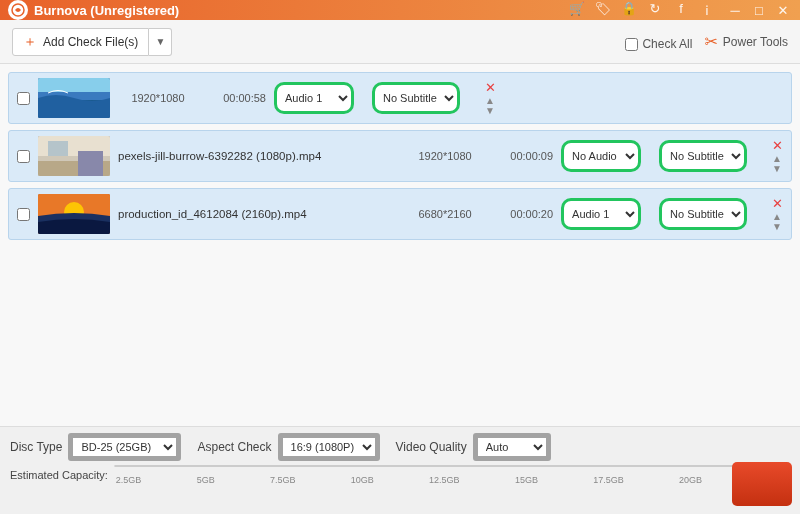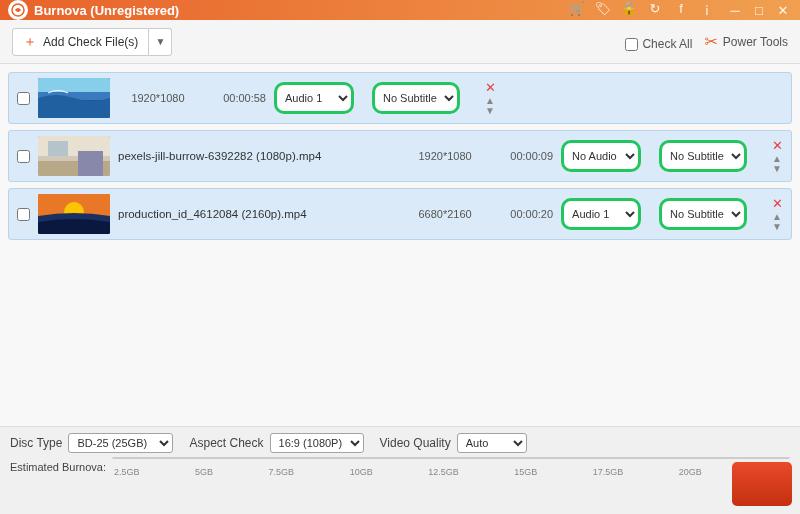--- a/index.html
+++ b/index.html
@@ -141,21 +141,21 @@
       padding: 6px 10px;
       display: flex;
       flex-direction: column;
       gap: 4px;
     }
     .bottom-row1 { display: flex; align-items: center; gap: 16px; }
     .bottom-field { display: flex; align-items: center; gap: 6px; font-size: 12px; color: #444; }
     .bottom-field label { white-space: nowrap; }
     .bottom-field select {
       font-size: 11px; padding: 2px 4px;
-      border: 1px solid #a3a3a3; border-radius: 3px;
+      border: 5px solid #a3a3a3; border-radius: 3px;
       background: white; color: #333;
     }
     .bottom-row2 { display: flex; align-items: center; gap: 6px; }
     .capacity-label { font-size: 11px; color: #444; white-space: nowrap; }
     .capacity-bar-wrap {
       flex: 1;
       height: 16px;
       background: white;
       border: 1px solid #ccc;
       border-radius: 2px;
@@ -332,21 +332,21 @@
       <label>Aspect Check</label>
       <select id="aspect-ratio-select"><option>16:9 (1080P)</option><option>4:3</option><option>16:9 (720P)</option></select>
     </div>
     <div class="bottom-field">
       <label>Video Quality</label>
       <select id="video-quality-select"><option>Auto</option><option>High</option><option>Medium</option><option>Low</option></select>
     </div>
 
   </div>
   <div class="bottom-row2">
-    <span class="capacity-label">Estimated Burnova:</span>
+    <span class="capacity-label">Estimated Capacity:</span>
     <div style="flex:1; display:flex; flex-direction:column; gap:8px;">
       <div class="capacity-bar-wrap">
         <div class="capacity-bar-fill"></div>
       </div>
       <div class="capacity-tick-labels" id="cap-ticks">
           <span>2.5GB</span>
           <span>5GB</span>
           <span>7.5GB</span>
           <span>10GB</span>
           <span>12.5GB</span>

